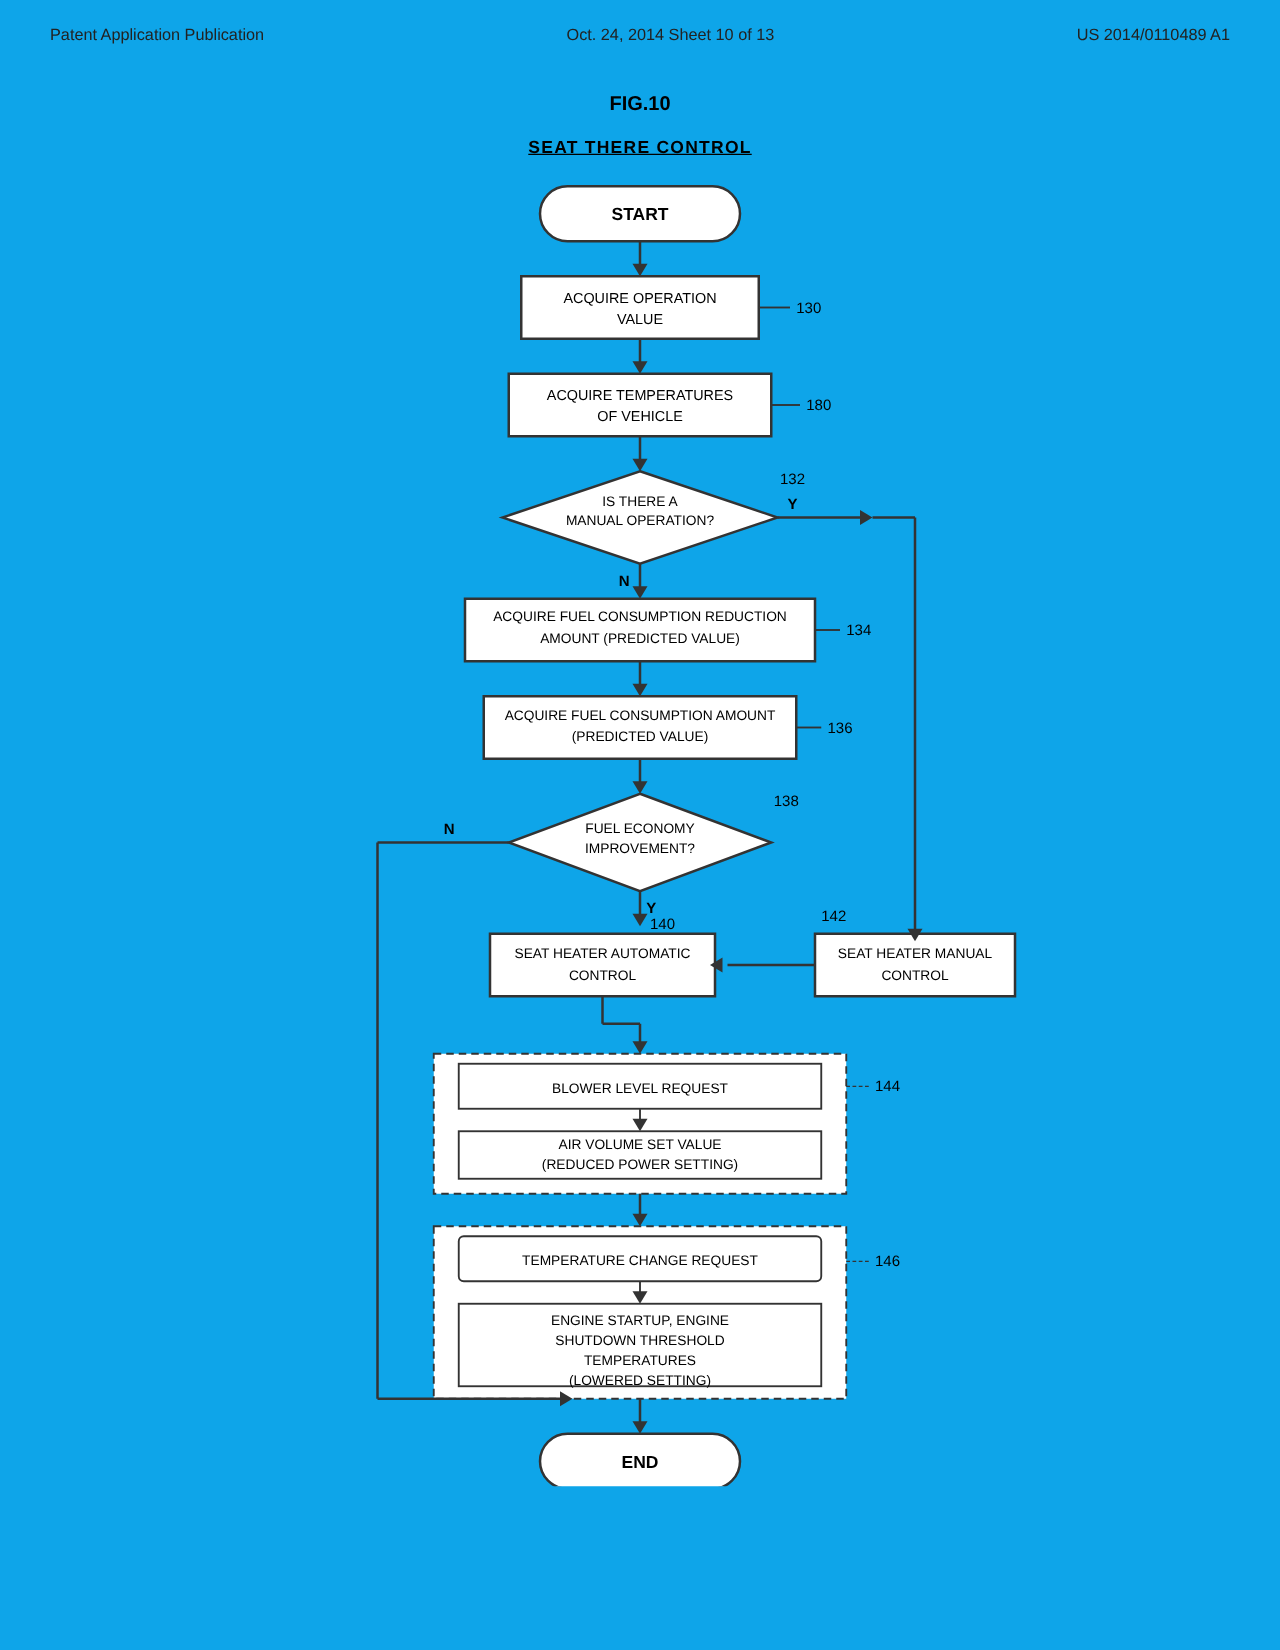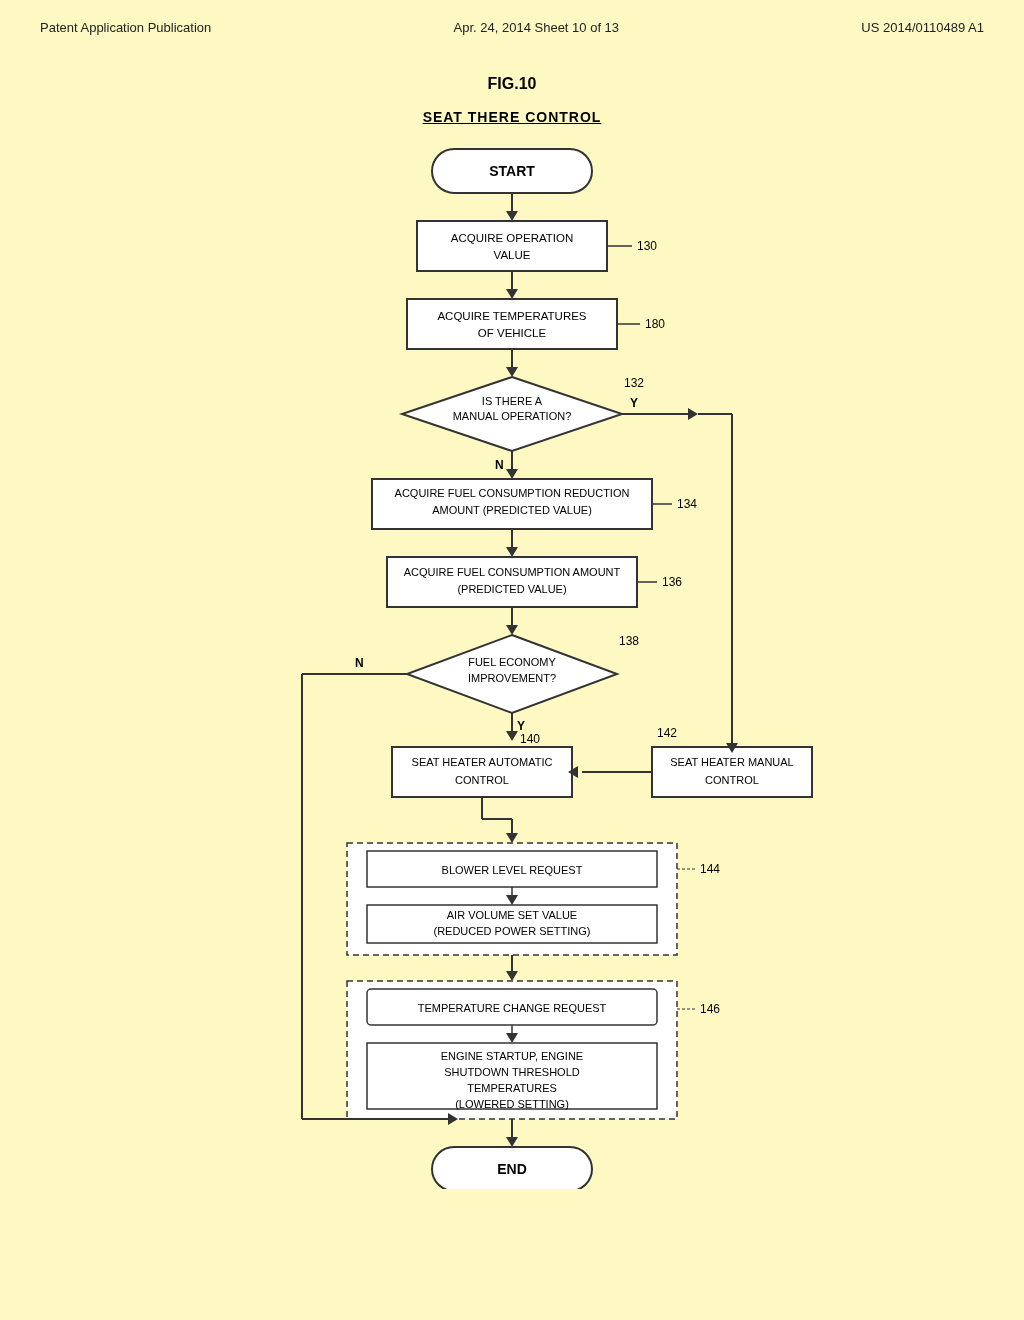--- a/index.html
+++ b/index.html
@@ -7,21 +7,21 @@
       background: #fff;
       font-family: Arial, sans-serif;
       width: 1024px;
       min-height: 1320px;
       position: relative;
     }
 
     .page {
       width: 1024px;
       min-height: 1320px;
-      background: #fef9c3;
+      background: #0ea5e9;
       padding: 20px 40px;
     }
 
     .header {
       display: flex;
       justify-content: space-between;
       align-items: center;
       margin-bottom: 30px;
       font-size: 13px;
       color: #222;
@@ -60,21 +60,21 @@
       display: block;
       margin: 0 auto;
     }
   </style>
 </head>
 <body>
 
 <div class="page">
   <div class="header">
     <span class="header-left">Patent Application Publication</span>
-    <span class="header-center">Apr. 24, 2014  Sheet 10 of 13</span>
+    <span class="header-center">Oct. 24, 2014  Sheet 10 of 13</span>
     <span class="header-right">US 2014/0110489 A1</span>
   </div>
 
   <div class="diagram-container">
     <div class="fig-title">FIG.10</div>
     <div class="flow-title">SEAT THERE CONTROL</div>
 
     <svg class="flowchart-svg" width="700" height="1050" viewBox="0 0 700 1050">
 
       <rect x="270" y="10" width="160" height="44" rx="22" ry="22" fill="white" stroke="#333" stroke-width="2"></rect>

